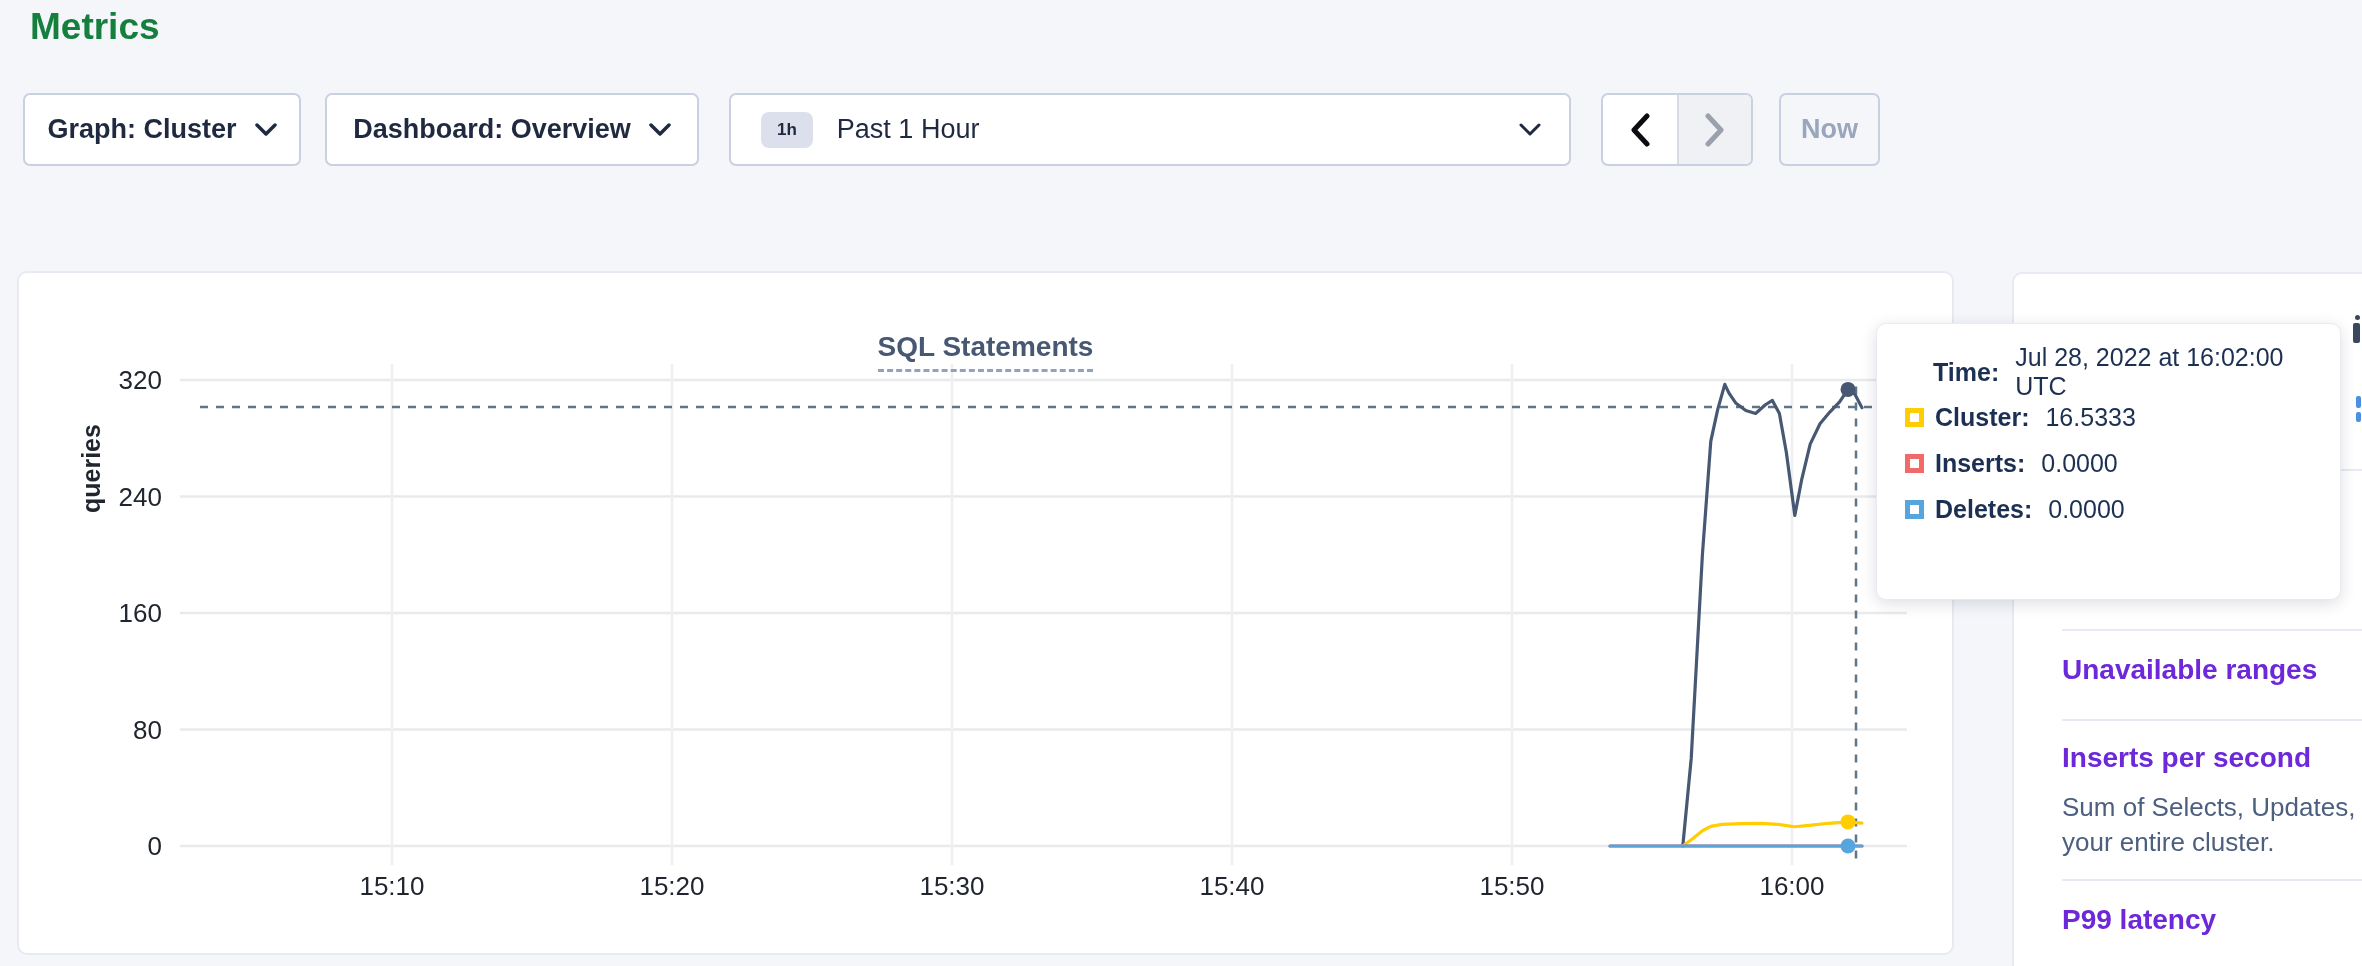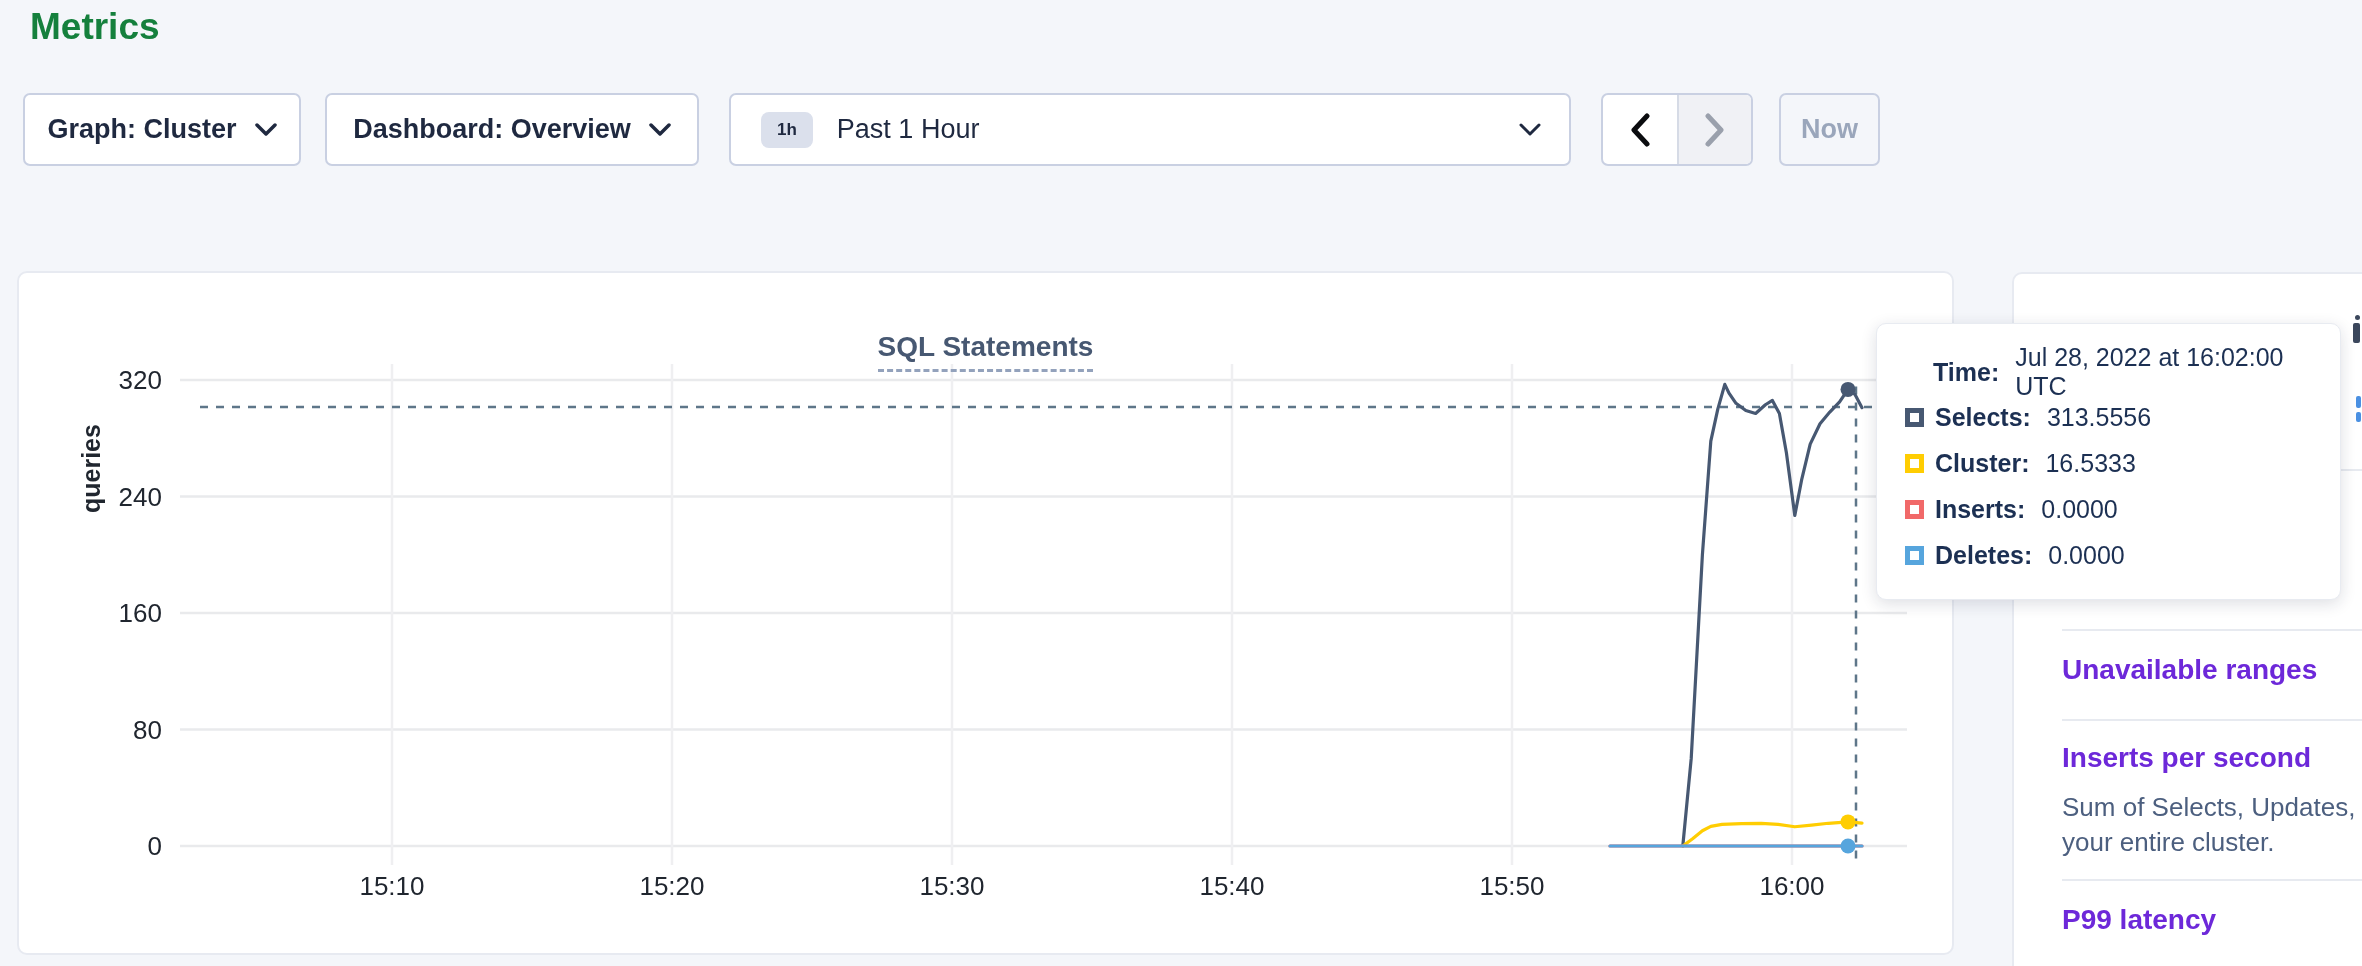--- a/index.html
+++ b/index.html
@@ -138,25 +138,20 @@
       </svg>
   </div>
 
   <div class="tooltip">
     <div class="tt-row time">
       <span class="tt-label">Time:</span>
       <span class="tt-value">Jul 28, 2022 at 16:02:00 UTC</span>
     </div>
     <div id="tt-rows">
         <div class="tt-row">
-          <span class="tt-swatch" style="border-color: rgb(71, 88, 114);"></span>
-          <span class="tt-label">Selects:</span>
-          <span class="tt-value">313.5556</span>
-        </div>
-        <div class="tt-row">
           <span class="tt-swatch" style="border-color: rgb(255, 205, 2);"></span>
           <span class="tt-label">Cluster:</span>
           <span class="tt-value">16.5333</span>
         </div>
         <div class="tt-row">
           <span class="tt-swatch" style="border-color: rgb(241, 105, 105);"></span>
           <span class="tt-label">Inserts:</span>
           <span class="tt-value">0.0000</span>
         </div>
         <div class="tt-row">

